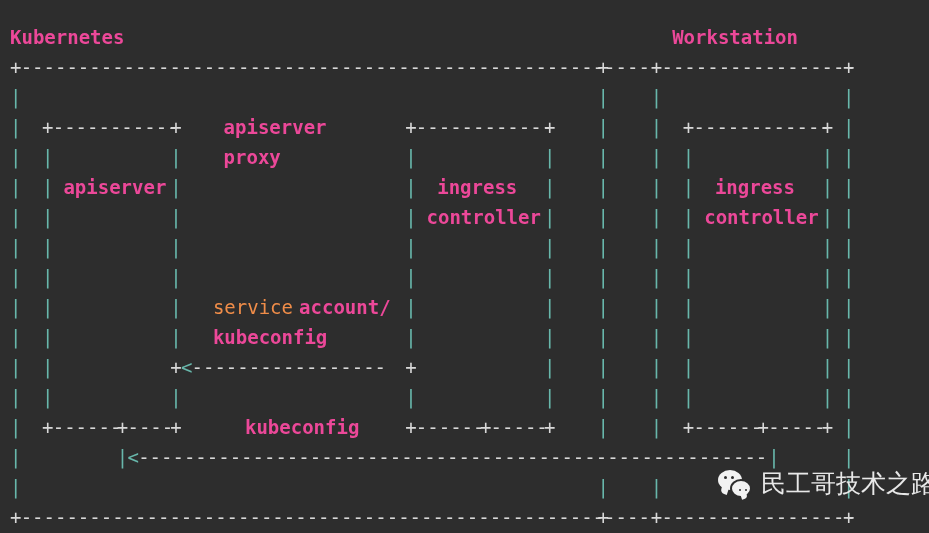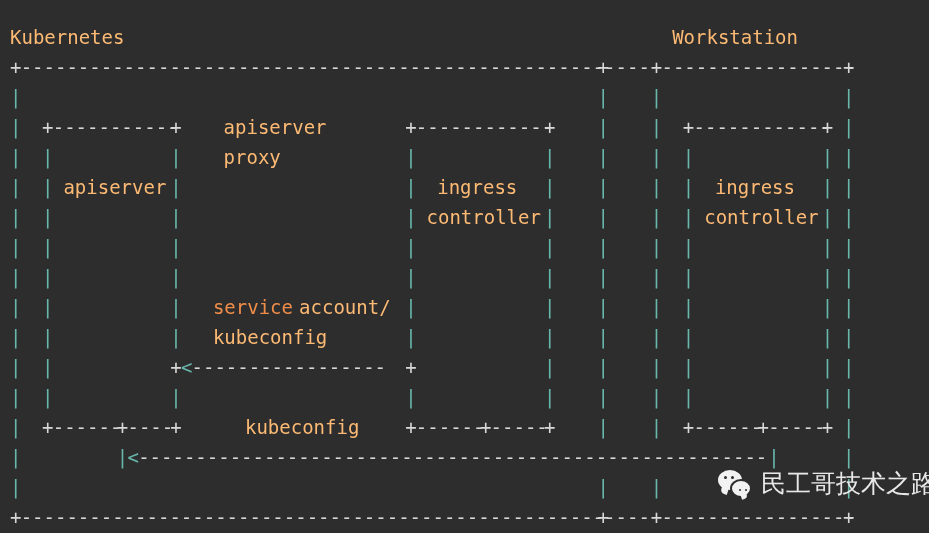--- a/index.html
+++ b/index.html
@@ -37,21 +37,21 @@
     white-space: pre;
     font-size: 19px;
     letter-spacing: 0;
   }
   .ascii-row span {
     display: inline-block;
     width: 10.68px;
     text-align: left;
     overflow: visible;
   }
-  .c-text   { color: #fdba74; }
+  .c-text   { color: #ec4899; font-weight: bold; }
   .c-border { color: #d8d8d8; }
   .c-pipe   { color: #68b7ab; }
   .c-kw     { color: #f08d49; }
 
   
   #watermark {
     position: absolute;
     left: 718px;
     top: 470px;
     display: flex;

